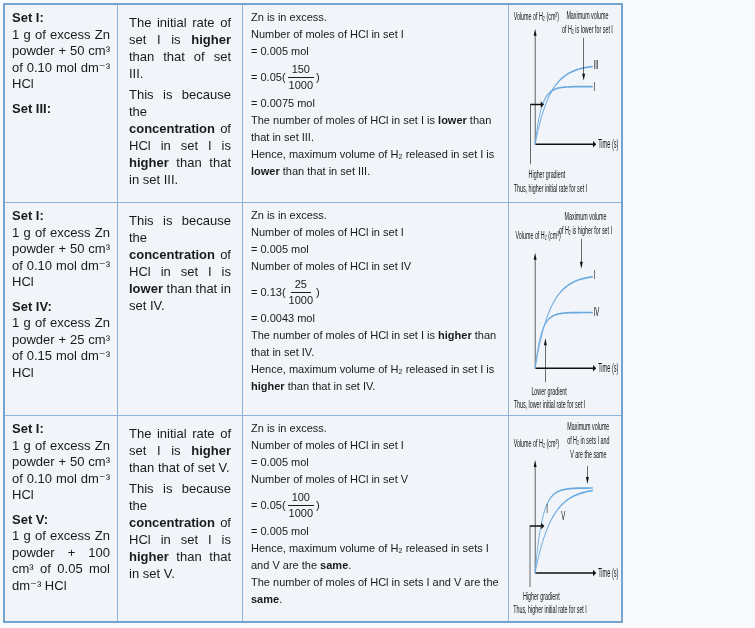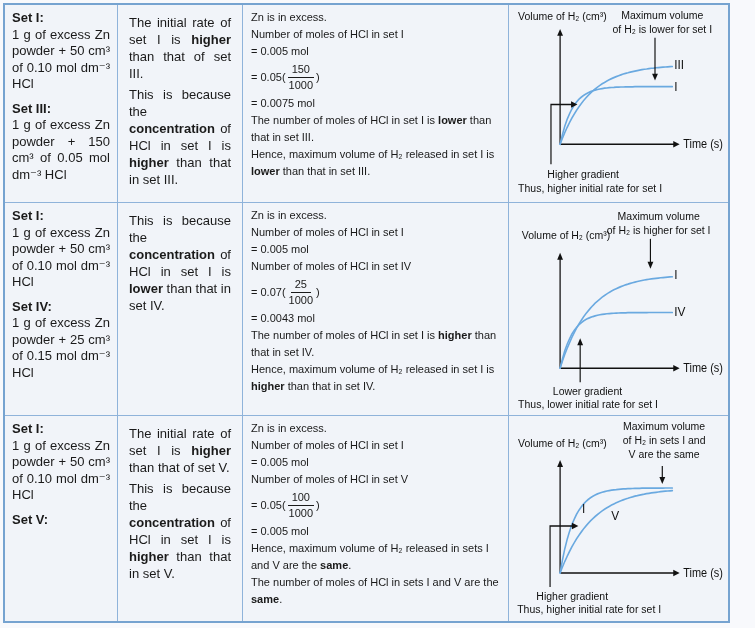--- a/index.html
+++ b/index.html
@@ -2,21 +2,21 @@
 <html style="--border: #76a3d0; --grid: #8fb3da; --cellbg: #f1f4f9;"><head>
 <meta charset="utf-8">
 <style>
   html,body{margin:0;padding:0;background:#e9e9e9;}
   .page{
     width:755px;height:628px;position:relative;background:#f8f9fc;
     font-family:"Liberation Sans","DejaVu Sans",sans-serif;color:#1a1a1a;
     box-sizing:border-box;overflow:hidden;
   }
   .tbl{
-    position:absolute;left:3px;top:3px;width:727px;height:620px;
+    position:absolute;left:3px;top:3px;width:620px;height:620px;
     box-sizing:border-box;border:2px solid var(--border,#76a3d0);
     background:var(--cellbg,#f1f4f9);
     display:grid;
     grid-template-columns:113px 125px 266px 1fr;
     grid-template-rows:198px 213px 1fr;
   }
   .cell{
     box-sizing:border-box;overflow:hidden;position:relative;
     border-right:1px solid var(--grid,#8fb3da);
     border-bottom:1px solid var(--grid,#8fb3da);
@@ -45,21 +45,20 @@
 
 <div class="page">
   <div class="tbl">
     <div class="cell setup">
         <div class="set-block">
           <div class="set-title">Set I:</div>
           <div class="set-text">1 g of excess Zn powder + 50 cm³ of 0.10 mol dm⁻³ HCl</div>
         </div>
         <div class="set-block">
           <div class="set-title">Set III:</div>
-          <div class="set-text">1 g of excess Zn powder + 150 cm³ of 0.05 mol dm⁻³ HCl</div>
         </div>
       </div>
     <div class="cell expl">
         <p>The initial rate of set I is <b>higher</b> than that of set III.</p>
         <p>This is because the <b>concentration</b> of HCl in set I is <b>higher</b> than that in set III.</p>
       </div>
     <div class="cell calc">
         <div class="cline">Zn is in excess.</div>
         <div class="cline">Number of moles of HCl in set I</div>
         <div class="cline">= 0.005 mol</div>
@@ -110,21 +109,21 @@
       </div>
     <div class="cell expl">
         <p>This is because the <b>concentration</b> of HCl in set I is <b>lower</b> than that in set IV.</p>
       </div>
     <div class="cell calc">
         <div class="cline">Zn is in excess.</div>
         <div class="cline">Number of moles of HCl in set I</div>
         <div class="cline">= 0.005 mol</div>
         <div class="cline">Number of moles of HCl in set IV</div>
         <div class="fline">
-          <span>= 0.07(</span>
+          <span>= 0.13(</span>
           <div class="frac">
             <div class="num">25</div>
             <div class="den">1000</div>
           </div>
           <span>)</span>
         </div>
         <div class="cline">= 0.0043 mol</div>
         <div class="cline">The number of moles of HCl in set I is <b>higher</b> than that in set IV.</div>
         <div class="cline">Hence, maximum volume of H₂ released in set I is <b>higher</b> than that in set IV.</div>
       </div>
@@ -151,20 +150,21 @@
         </svg>
       </div>
 
     <div class="cell setup r-last">
         <div class="set-block">
           <div class="set-title">Set I:</div>
           <div class="set-text">1 g of excess Zn powder + 50 cm³ of 0.10 mol dm⁻³ HCl</div>
         </div>
         <div class="set-block">
           <div class="set-title">Set V:</div>
+          <div class="set-text">1 g of excess Zn powder + 100 cm³ of 0.05 mol dm⁻³ HCl</div>
         </div>
       </div>
     <div class="cell expl r-last">
         <p>The initial rate of set I is <b>higher</b> than that of set V.</p>
         <p>This is because the <b>concentration</b> of HCl in set I is <b>higher</b> than that in set V.</p>
       </div>
     <div class="cell calc r-last">
         <div class="cline">Zn is in excess.</div>
         <div class="cline">Number of moles of HCl in set I</div>
         <div class="cline">= 0.005 mol</div>

